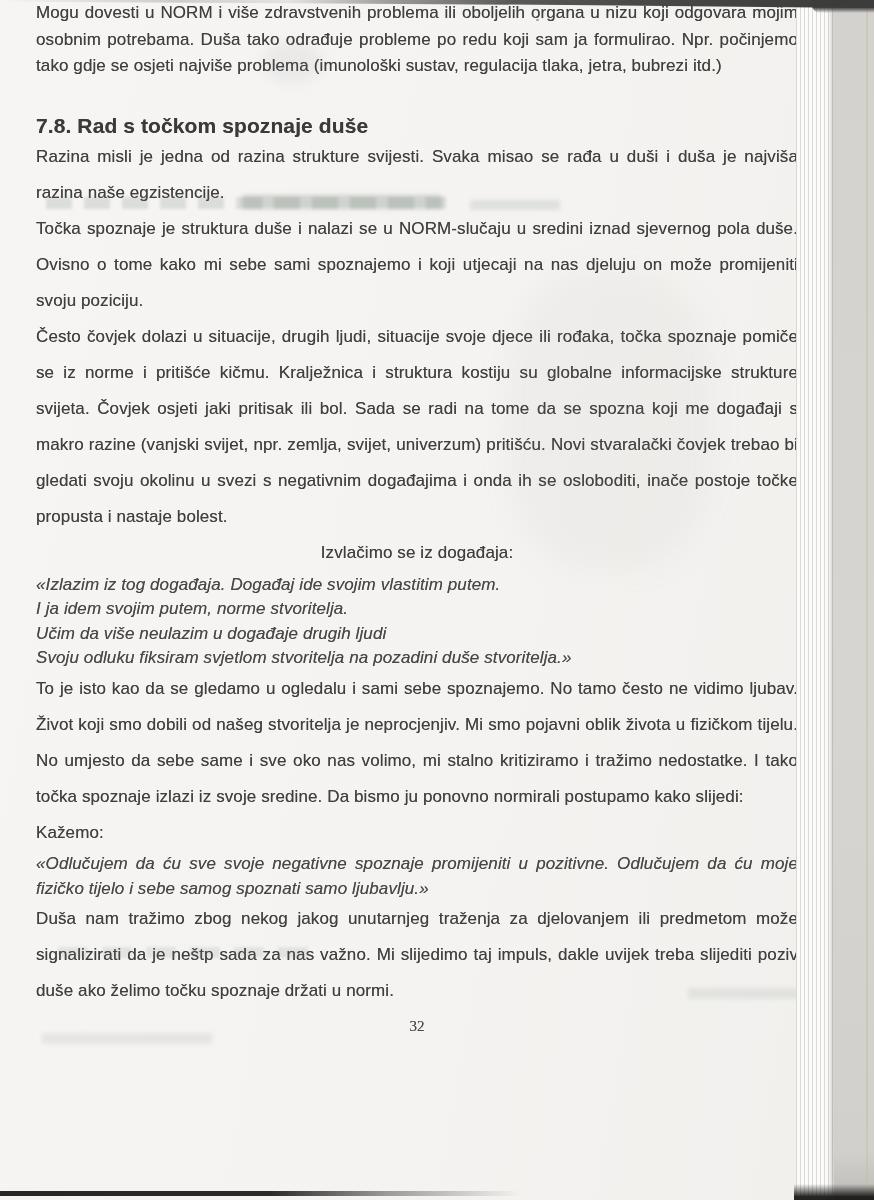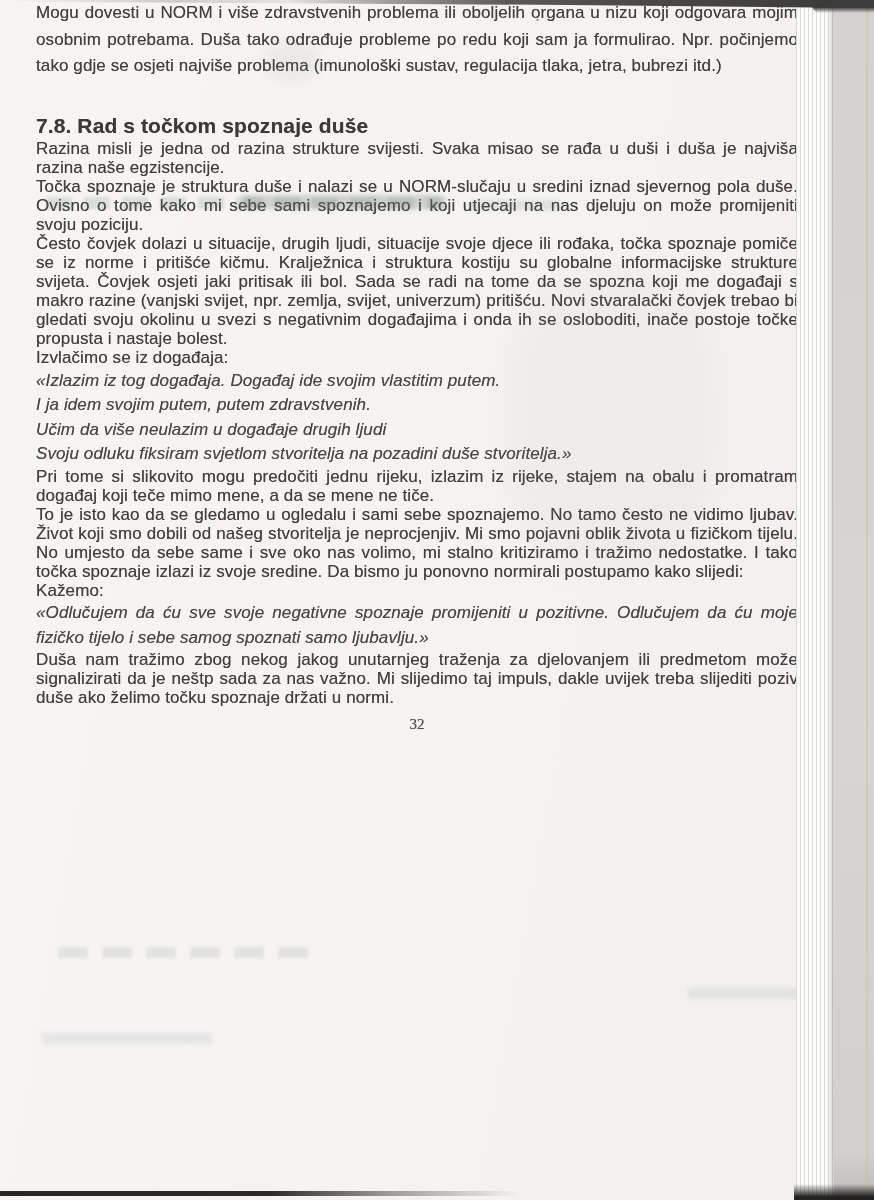--- a/index.html
+++ b/index.html
@@ -57,28 +57,28 @@
     background: linear-gradient(to bottom, rgba(18,18,16,0), rgba(18,18,16,.92) 80%);
   }
   
   .content {
     position: absolute; left: 36px; top: 0; width: 762px;
     color: #3f3f3f; font-size: 17px;
     text-shadow: 0 0 .5px rgba(64,64,64,.65);
     letter-spacing: .1px;
   }
   .content p { margin: 0; }
-  .para { text-align: justify; line-height: 19px; }
+  .para { text-align: justify; line-height: 36px; }
   .lead { margin-top: 88px; line-height: 26.5px; }
   .heading {
     margin: 33px 0 0 0; font-size: 21px; font-weight: 700;
     line-height: 26px; color: #3a3a3a;
   }
   .mt-after-heading { margin-top: 27px; }
-  .quote-intro { margin-top: 25px; text-align: left; }
+  .quote-intro { margin-top: 25px; text-align: center; }
   .quote { margin-top: 2px; font-style: italic; color: #474747; }
   .quote p { line-height: 24.5px; text-align: left; }
   .q2 { margin-top: 3px; font-style: italic; line-height: 25px; text-align: justify; color: #474747; }
   .gap-lg { margin-top: 31px; }
   .gap-md { margin-top: 27px; }
   .gap-close { margin-top: 28px; }
   .kazemo { text-align: left; }
   .pagenum {
     margin-top: 9px; text-align: center; font-size: 15px; color: #4a4a4a; font-family: Liberation Serif, serif;
   }
@@ -135,26 +135,25 @@
       <h2 class="heading">7.8. Rad s točkom spoznaje duše</h2>
 
       <p class="para mt-after-heading">Razina misli je jedna od razina strukture svijesti. Svaka misao se rađa u duši i duša je najviša razina naše egzistencije.</p>
       <p class="para">Točka spoznaje je struktura duše i nalazi se u NORM-slučaju u sredini iznad sjevernog pola duše. Ovisno o tome kako mi sebe sami spoznajemo i koji utjecaji na nas djeluju on može promijeniti svoju poziciju.</p>
       <p class="para">Često čovjek dolazi u situacije, drugih ljudi, situacije svoje djece ili rođaka, točka spoznaje pomiče se iz norme i pritišće kičmu. Kralježnica i struktura kostiju su globalne informacijske strukture svijeta. Čovjek osjeti jaki pritisak ili bol. Sada se radi na tome da se spozna koji me događaji s makro razine (vanjski svijet, npr. zemlja, svijet, univerzum) pritišću. Novi stvaralački čovjek trebao bi gledati svoju okolinu u svezi s negativnim događajima i onda ih se osloboditi, inače postoje točke propusta i nastaje bolest.</p>
 
       <p class="para quote-intro">Izvlačimo se iz događaja:</p>
 
       <div class="quote">
         <p>«Izlazim iz tog događaja. Događaj ide svojim vlastitim putem.</p>
-        <p>I ja idem svojim putem, putem zdravstvenih.</p>
+        <p>I ja idem svojim putem, norme stvoritelja.</p>
         <p>Učim da više neulazim u događaje drugih ljudi</p>
         <p>Svoju odluku fiksiram svjetlom stvoritelja na pozadini duše stvoritelja.»</p>
       </div>
 
-      <p class="para gap-lg">Pri tome si slikovito mogu predočiti jednu rijeku, izlazim iz rijeke, stajem na obalu i promatram događaj koji teče mimo mene, a da se mene ne tiče.</p>
 
       <p class="para gap-md">To je isto kao da se gledamo u ogledalu i sami sebe spoznajemo. No tamo često ne vidimo ljubav. Život koji smo dobili od našeg stvoritelja je neprocjenjiv. Mi smo pojavni oblik života u fizičkom tijelu. No umjesto da sebe same i sve oko nas volimo, mi stalno kritiziramo i tražimo nedostatke. I tako točka spoznaje izlazi iz svoje sredine. Da bismo ju ponovno normirali postupamo kako slijedi:</p>
 
       <p class="para kazemo">Kažemo:</p>
 
       <p class="q2">«Odlučujem da ću sve svoje negativne spoznaje promijeniti u pozitivne. Odlučujem da ću moje fizičko tijelo i sebe samog spoznati samo ljubavlju.»</p>
 
       <p class="para gap-close">Duša nam tražimo zbog nekog jakog unutarnjeg traženja za djelovanjem ili predmetom može signalizirati da je neštp sada za nas važno. Mi slijedimo taj impuls, dakle uvijek treba slijediti poziv duše ako želimo točku spoznaje držati u normi.</p>
 
       <div class="pagenum">32</div>

